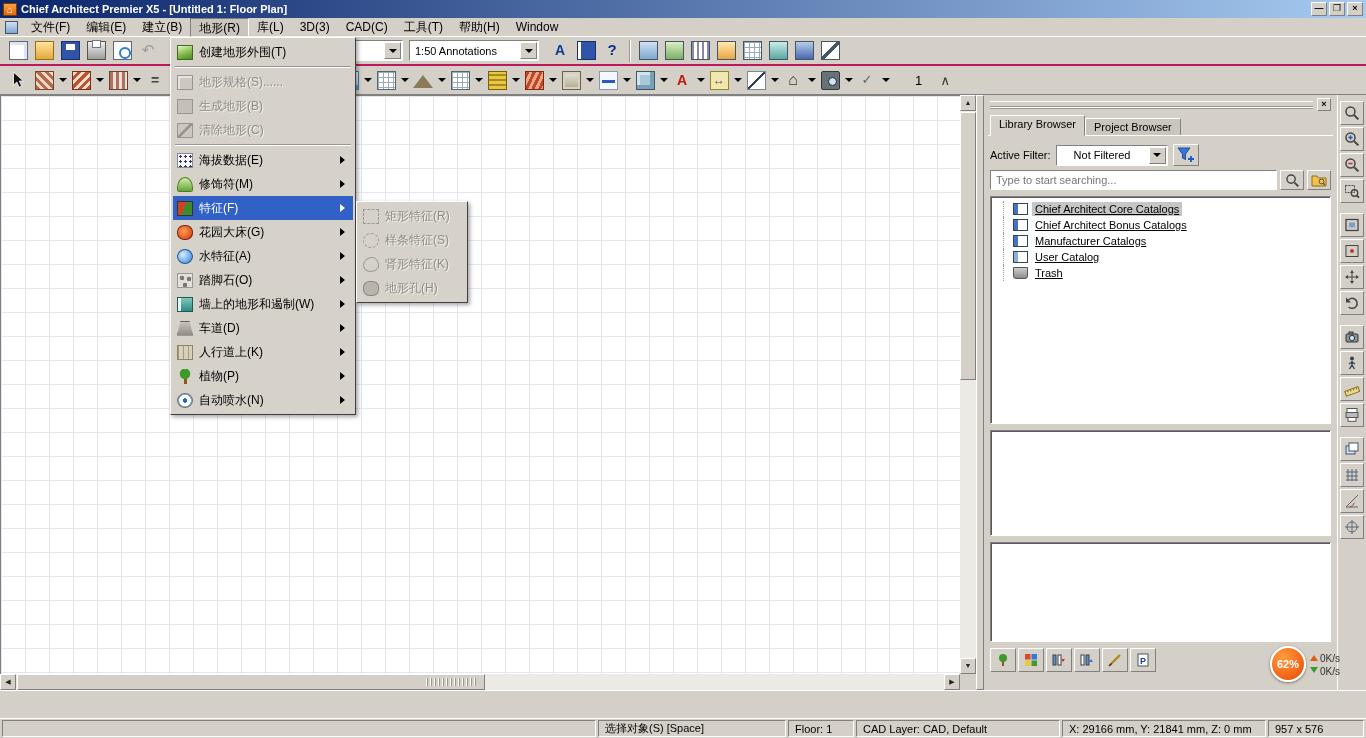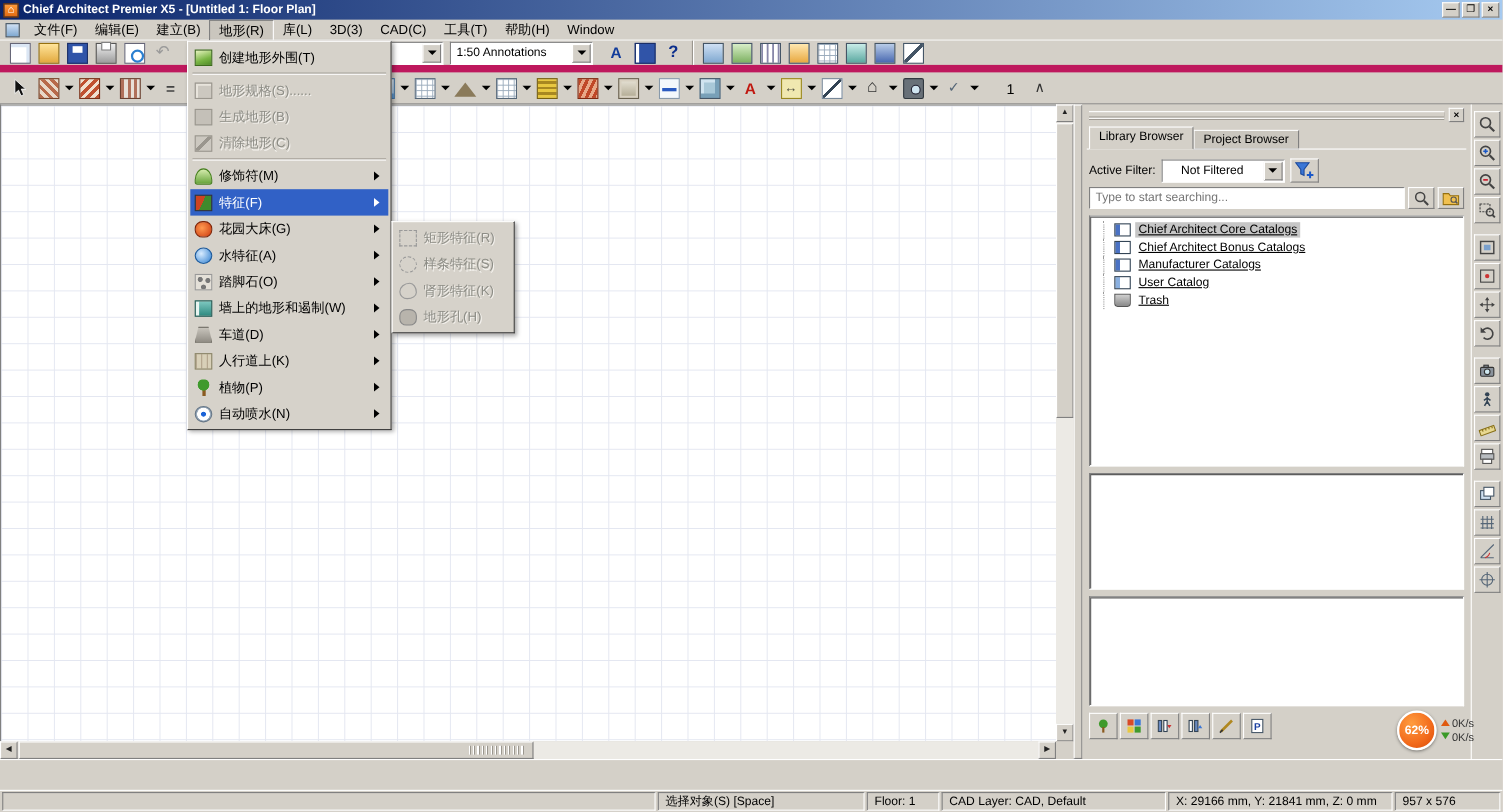--- a/index.html
+++ b/index.html
@@ -16,21 +16,21 @@
 .winbtn{width:16px;height:14px;background:#d4d0c8;border:1px solid;border-color:#fff #808080 #808080 #fff;
   font-size:9px;font-weight:bold;line-height:11px;text-align:center;margin-left:2px;color:#000;}
 
 
 .menubar{position:absolute;left:0;top:18px;width:100%;height:19px;background:#d4d0c8;display:flex;align-items:center;padding-left:3px;border-bottom:1px solid #fff;}
 .mdiicon{width:13px;height:13px;background:linear-gradient(#cfe0f4,#7fa8d0);border:1px solid #456;margin:0 5px 0 2px;}
 .menubar .mtop{padding:2px 8px;height:19px;line-height:15px;white-space:nowrap;}
 .menubar .mtop.open{border:1px solid;border-color:#808080 #fff #fff #808080;background:#cac6be;}
 
 
-.toolbar{position:absolute;left:0;width:100%;height:29px;background:#d4d0c8;display:flex;align-items:center;padding-left:5px;border-bottom:7px solid #be185d;}
+.toolbar{position:absolute;left:0;width:100%;height:29px;background:#d4d0c8;display:flex;align-items:center;padding-left:5px;border-bottom:2px solid #be185d;}
 .tb1{top:37px;}.tb2{top:66px;border-bottom:1px solid #808080;}
 .tbtn{width:26px;height:26px;display:flex;align-items:center;justify-content:center;background:transparent;border:1px solid transparent;flex:none;}
 .dd{width:11px;height:24px;display:flex;align-items:center;justify-content:center;flex:none;}
 .dd::after{content:"";border:4px solid transparent;border-top:4px solid #000;margin-top:4px;}
 .sep{width:2px;height:22px;border-left:1px solid #9a968e;border-right:1px solid #fff;margin:0 4px;flex:none;}
 .spacer{flex:none;}
 .ic{width:19px;height:19px;position:relative;flex:none;display:inline-block;}
 .ic-new{background:#fff;border:1px solid #667;box-shadow:inset -3px 3px 0 #dbe6f4;}
 .ic-open{background:linear-gradient(#ffe49a,#e2a93e);border:1px solid #96700f;}
 .ic-save{background:#3054a8;border:1px solid #1c2f66;}
@@ -613,20 +613,25 @@
     <div class="mitem disabled">
       <span class="mic mic-build"></span>
       <span>生成地形(B)</span>
     </div>
     <div class="mitem disabled">
       <span class="mic mic-clear"></span>
       <span>清除地形(C)</span>
     </div>
     <div class="msep"></div>
     <div class="mitem">
+      <span class="mic mic-elev"></span>
+      <span>海拔数据(E)</span>
+      <span class="marrow"></span>
+    </div>
+    <div class="mitem">
       <span class="mic mic-mod"></span>
       <span>修饰符(M)</span>
       <span class="marrow"></span>
     </div>
     <div class="mitem hl">
       <span class="mic mic-feature"></span>
       <span>特征(F)</span>
       <span class="marrow"></span>
     </div>
     <div class="mitem">

